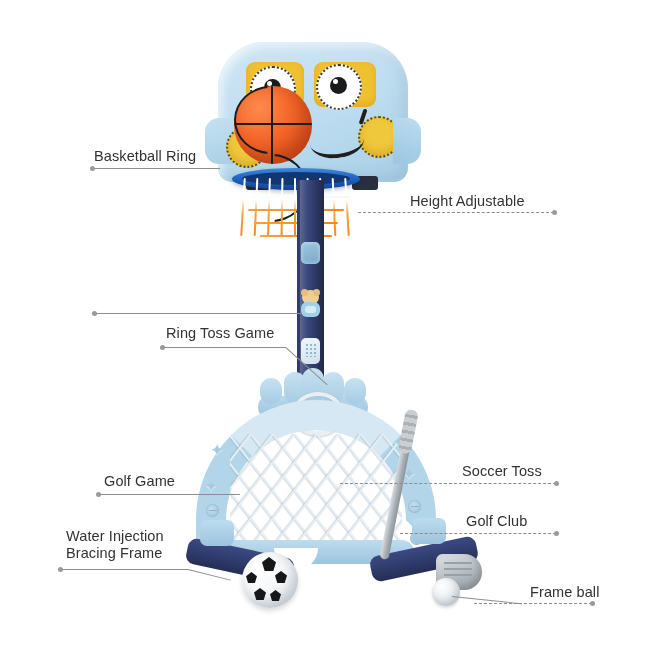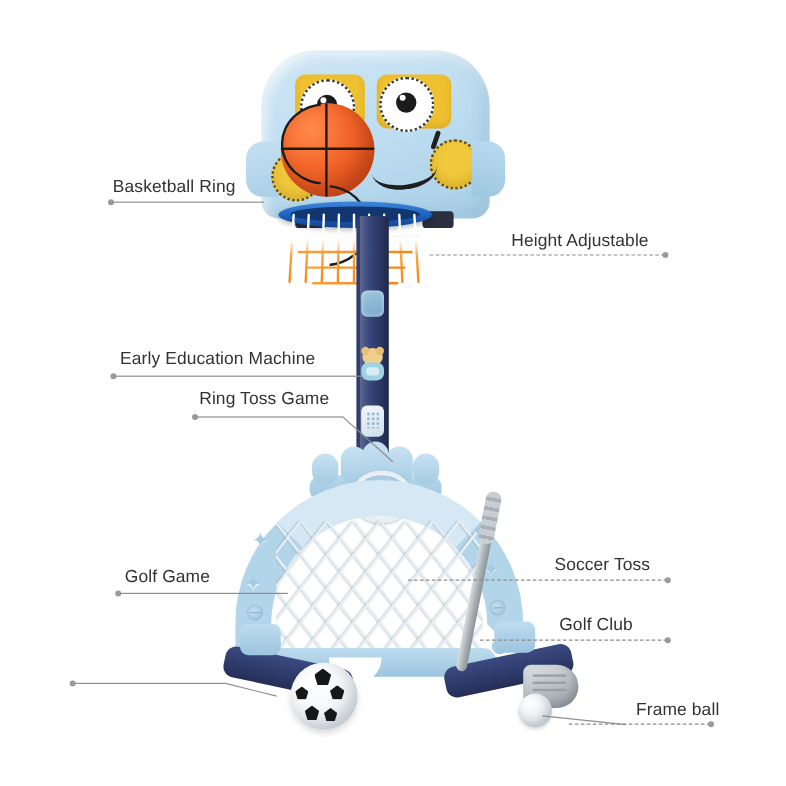--- a/index.html
+++ b/index.html
@@ -321,41 +321,42 @@
           <i style="top:20px"></i>
         </div>
     </div>
     <div class="golfball"></div>
   </div>
 
   <div class="lbl" style="left:94px;top:148px">Basketball Ring</div>
   <div class="dot" style="left:90px;top:166px"></div>
   <div class="line" style="left:94px;top:168px;width:126px"></div>
 
-  <div class="lbl" style="left:426px;top:193px">Height Adjustable</div>
+  <div class="lbl" style="left:410px;top:193px">Height Adjustable</div>
   <div class="line dash" style="left:358px;top:212px;width:196px"></div>
   <div class="dot" style="left:552px;top:210px"></div>
 
-  <div class="lbl" style="left:100px;top:291px">Early Education Machine</div>
   <div class="dot" style="left:92px;top:311px"></div>
   <div class="line" style="left:96px;top:313px;width:206px"></div>
 
   <div class="lbl" style="left:166px;top:325px">Ring Toss Game</div>
   <div class="dot" style="left:160px;top:345px"></div>
   <div class="line" style="left:164px;top:347px;width:122px"></div>
   <div class="diag" style="left:286px;top:347px;width:56px;transform:rotate(42deg)"></div>
 
   <div class="lbl" style="left:104px;top:473px">Golf Game</div>
   <div class="dot" style="left:96px;top:492px"></div>
   <div class="line" style="left:100px;top:494px;width:140px"></div>
 
   <div class="lbl" style="left:462px;top:463px">Soccer Toss</div>
   <div class="line dash" style="left:340px;top:483px;width:216px"></div>
   <div class="dot" style="left:554px;top:481px"></div>
 
+  <div class="lbl" style="left:66px;top:528px">Water Injection
+Bracing Frame</div>
   <div class="dot" style="left:58px;top:567px"></div>
   <div class="line" style="left:62px;top:569px;width:126px"></div>
   <div class="diag" style="left:188px;top:569px;width:44px;transform:rotate(14deg)"></div>
 
   <div class="lbl" style="left:466px;top:513px">Golf Club</div>
   <div class="line dash" style="left:400px;top:533px;width:156px"></div>
   <div class="dot" style="left:554px;top:531px"></div>
 
   <div class="lbl" style="left:530px;top:584px">Frame ball</div>
   <div class="diag" style="left:452px;top:596px;width:70px;transform:rotate(6deg)"></div>

